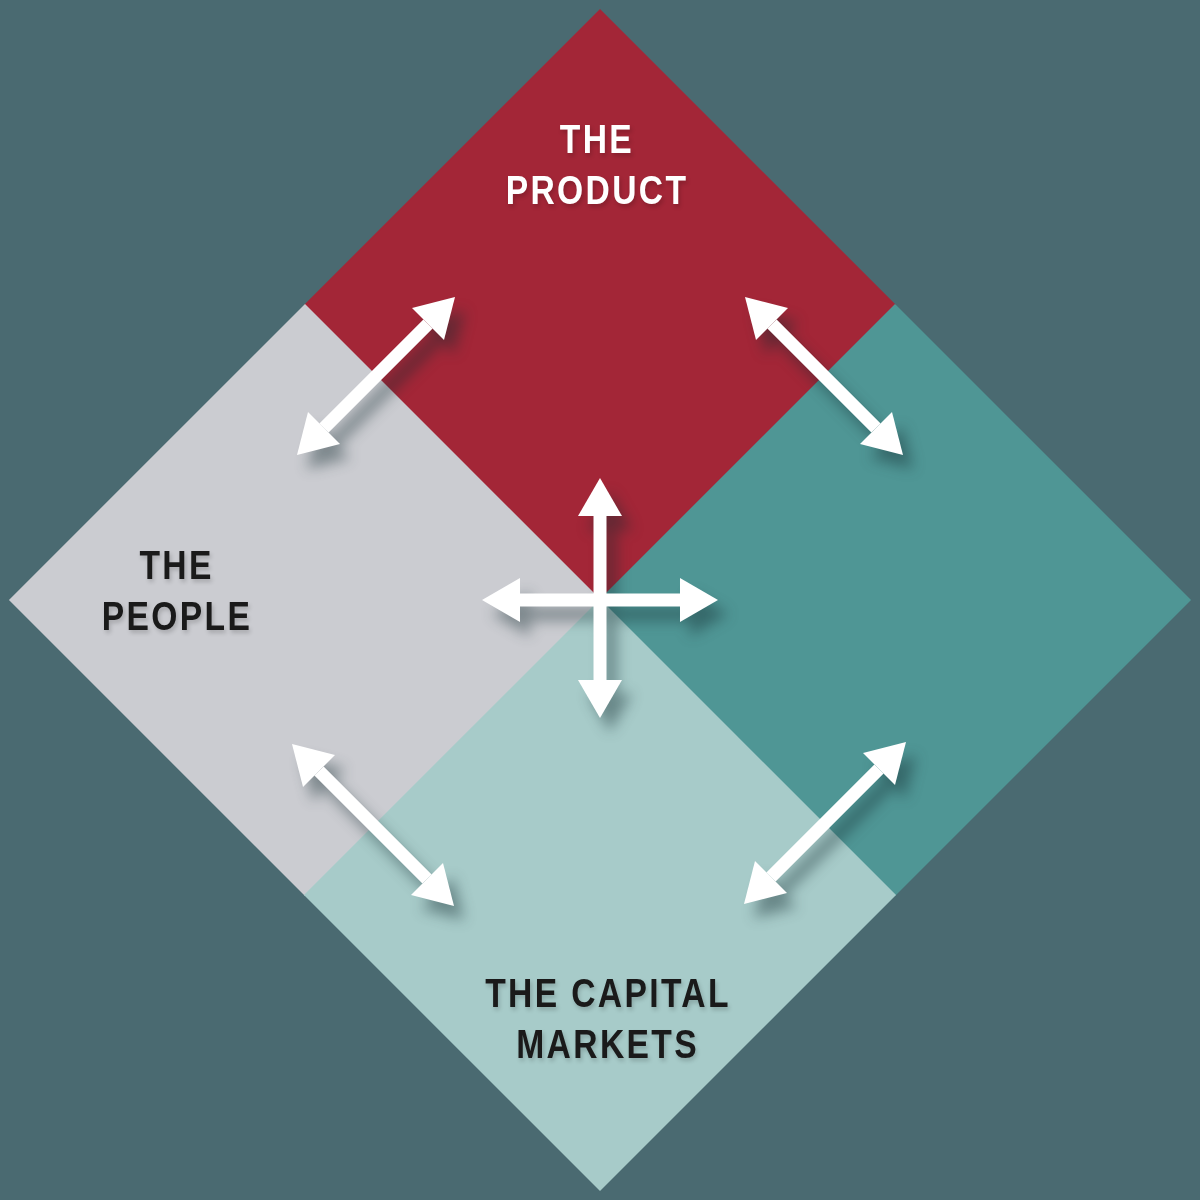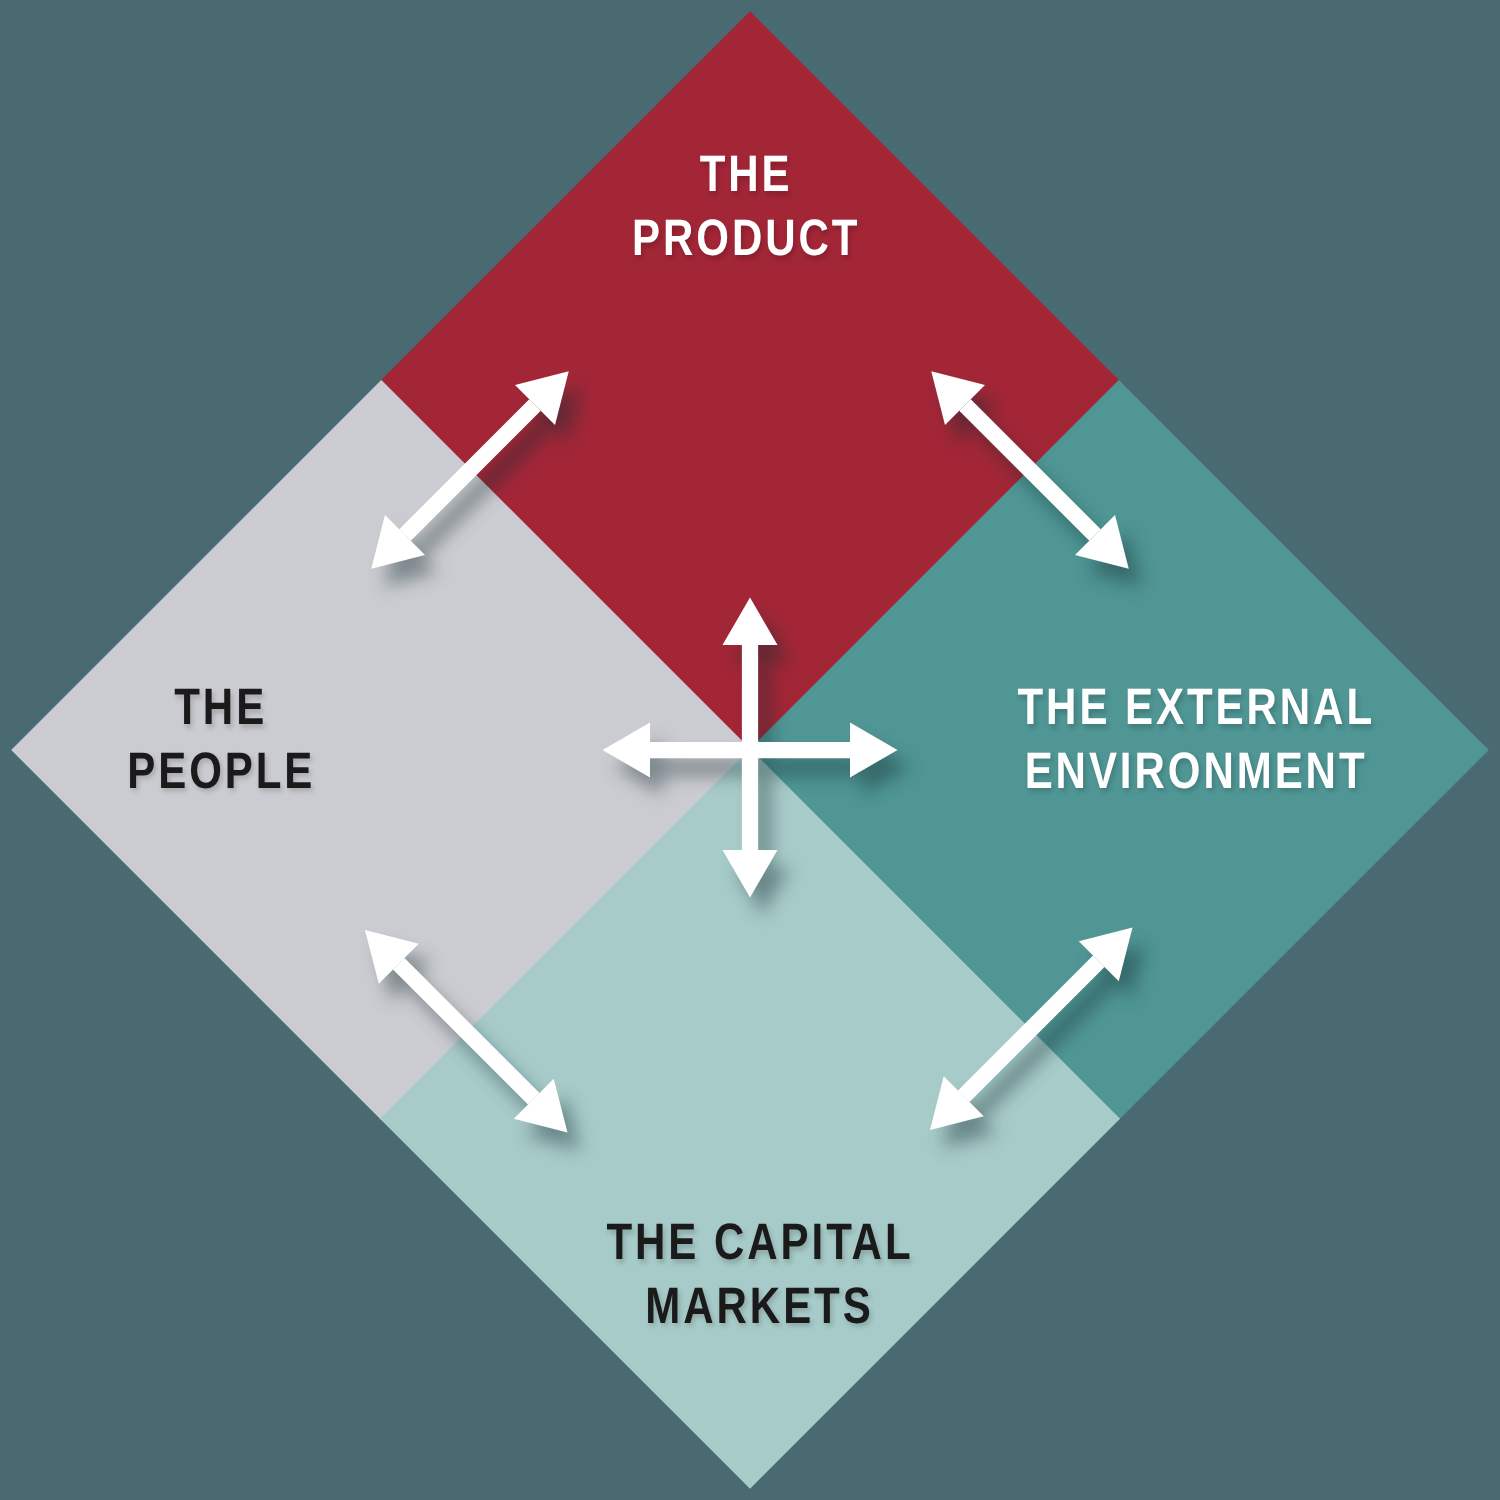--- a/index.html
+++ b/index.html
@@ -90,23 +90,19 @@
   <div class="label light label-product">
     <span class="line">THE</span>
     <span class="line">PRODUCT</span>
   </div>
 
   <div class="label dark label-people">
     <span class="line">THE</span>
     <span class="line">PEOPLE</span>
   </div>
 
-  <div class="label light label-external">
-    <span class="line">THE EXTERNAL</span>
-    <span class="line">ENVIRONMENT</span>
-  </div>
 
   <div class="label dark label-capital">
     <span class="line">THE CAPITAL</span>
     <span class="line">MARKETS</span>
   </div>
 
 </div>
 
 </body></html>

